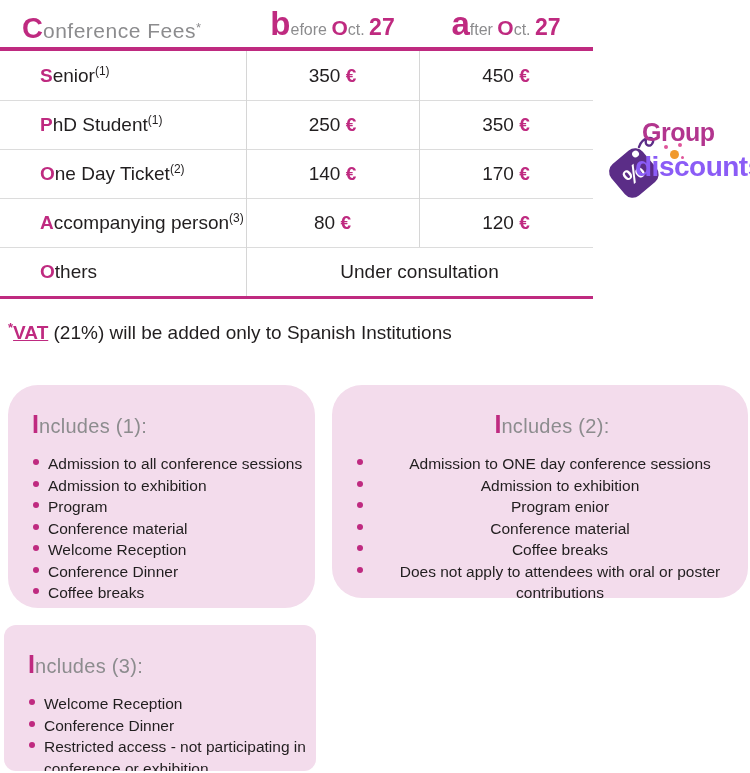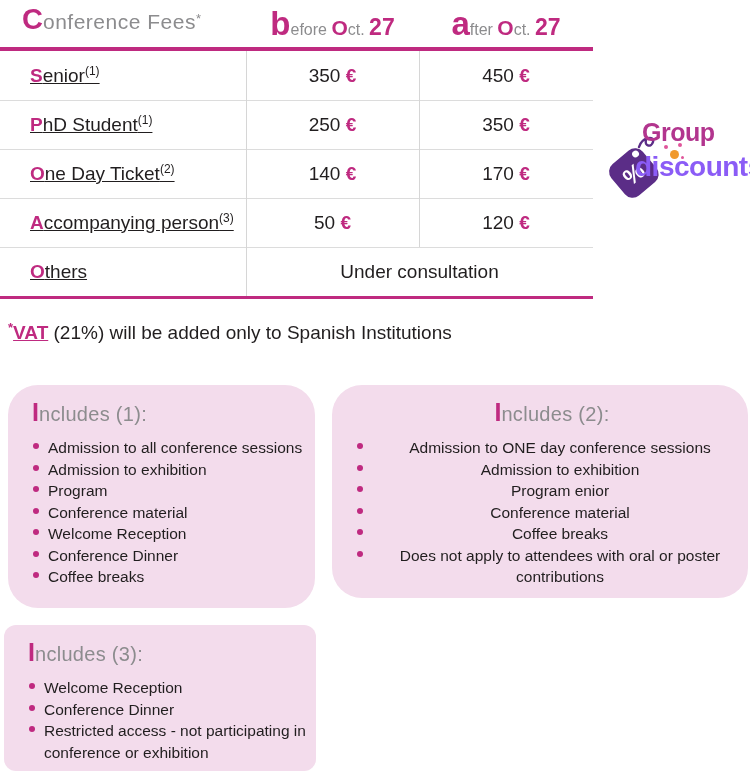--- a/index.html
+++ b/index.html
@@ -1,21 +1,21 @@
 <!DOCTYPE html>
 <html><head>
 <meta charset="utf-8">
 <style>
   * { margin:0; padding:0; box-sizing:border-box; }
   html,body { background:#ffffff; }
   body { font-family:"Liberation Sans", sans-serif; color:#211e1f; }
   .canvas { position:relative; width:750px; height:773px; background:#fff; overflow:hidden; }
 
   
-  .hdr-title { position:absolute; left:22px; top:6px; line-height:26px; white-space:nowrap; }
+  .hdr-title { position:absolute; left:22px; top:6px; line-height:44px; white-space:nowrap; }
   .hdr-title .init { color:#bf2a80; font-weight:700; font-size:29px; }
   .hdr-title .rest { color:#8c8c8e; font-size:21px; letter-spacing:.5px; }
   .hdr-title sup  { color:#8c8c8e; font-size:13px; vertical-align:super; }
 
   .hdr-col { position:absolute; top:4px; text-align:center; line-height:40px; white-space:nowrap; }
   .hdr-col.before { left:246px; width:173px; }
   .hdr-col.after  { left:419px; width:174px; }
   .hdr-col .big   { color:#bf2a80; font-weight:700; font-size:33px; }
   .hdr-col .grey  { color:#8c8c8e; font-size:16px; }
   .hdr-col .mag   { color:#bf2a80; font-weight:700; font-size:21px; }
@@ -24,21 +24,21 @@
   .bar { position:absolute; left:0; width:593px; background:#bf2a80; }
   .bar.top { top:47px; height:4px; }
   .bar.bottom { top:296px; height:3px; }
 
   .hline { position:absolute; left:0; width:593px; height:1px; background:#dcdcdc; }
   .vline { position:absolute; width:1px; background:#d6d6d6; }
   .vline.v1 { left:246px; top:51px; height:245px; }
   .vline.v2 { left:419px; top:51px; height:196px; }
 
   .trow { position:absolute; left:0; width:593px; height:49px; display:flex; align-items:center; }
-  .trow .c1 { width:246px; padding-left:30px; font-size:19px; white-space:nowrap;text-decoration:underline; }
+  .trow .c1 { width:246px; padding-left:40px; font-size:19px; white-space:nowrap; }
   .trow .c1 .init { color:#bf2a80; font-weight:700; }
   .trow .c1 sup { font-size:12px; vertical-align:super; }
   .trow .c2 { width:173px; text-align:center; font-size:19px; }
   .trow .c3 { width:174px; text-align:center; font-size:19px; }
   .trow .euro { color:#bf2a80; font-weight:700; }
   .trow .cmerged { width:347px; text-align:center; font-size:19px; }
 
   
   .vat { position:absolute; left:8px; top:320px; font-size:19px; white-space:nowrap; }
   .vat .ast { color:#bf2a80; font-weight:700; font-size:13px; vertical-align:super; }
@@ -53,21 +53,21 @@
   .badge .dot-orange { position:absolute; left:72px; top:40px; width:9px; height:9px; border-radius:50%; background:#f09a2e; }
   .badge .dot-p1 { position:absolute; left:66px; top:35px; width:4px; height:4px; border-radius:50%; background:#e0569b; }
   .badge .dot-p2 { position:absolute; left:80px; top:33px; width:4px; height:4px; border-radius:50%; background:#e0569b; }
   .badge .dot-p3 { position:absolute; left:83px; top:46px; width:3px; height:3px; border-radius:50%; background:#e0569b; }
 
   
   .inc-box { position:absolute; background:#f3dcec; border-radius:30px; overflow:hidden; }
   .inc-box.b1 { left:8px;   top:385px; width:307px; height:223px; }
   .inc-box.b2 { left:332px; top:385px; width:416px; height:213px;text-align:center; }
   .inc-box.b3 { left:4px;   top:625px; width:312px; height:146px; border-radius:12px; }
-  .inc-box h3 { padding:15px 0 0 24px; font-weight:400; line-height:24px; white-space:nowrap; }
+  .inc-box h3 { padding:15px 0 0 24px; font-weight:400; line-height:33px; white-space:nowrap;margin-top:8px; }
   .inc-box h3 .init { color:#bf2a80; font-weight:700; font-size:25px; }
   .inc-box h3 .rest { color:#8c8c8e; font-size:20px; letter-spacing:.3px; }
   .inc-box ul { list-style:none; margin-top:10px; }
   .inc-box li { position:relative; padding-left:40px; font-size:15.5px; line-height:21.5px; color:#211e1f; }
   .inc-box li .dot { position:absolute; left:25px; top:6px; width:6px; height:6px; border-radius:50%; background:#bf2a80; }
 </style>
 </head>
 <body>
 
 <div class="canvas">
@@ -100,21 +100,21 @@
   </div>
 
   <div class="trow" style="top:149px">
     <div class="c1"><span class="init">O</span><span>ne Day Ticket</span><sup>(2)</sup></div>
     <div class="c2"><span>140</span> <span class="euro">€</span></div>
     <div class="c3"><span>170</span> <span class="euro">€</span></div>
   </div>
 
   <div class="trow" style="top:198px">
     <div class="c1"><span class="init">A</span><span>ccompanying person</span><sup>(3)</sup></div>
-    <div class="c2"><span>50</span> <span class="euro">€</span></div>
+    <div class="c2"><span>80</span> <span class="euro">€</span></div>
     <div class="c3"><span>120</span> <span class="euro">€</span></div>
   </div>
 
   <div class="trow" style="top:247px">
     <div class="c1"><span class="init">O</span><span>thers</span></div>
     <div class="cmerged">Under consultation</div>
   </div>
 
   <div class="bar bottom"></div>
 

